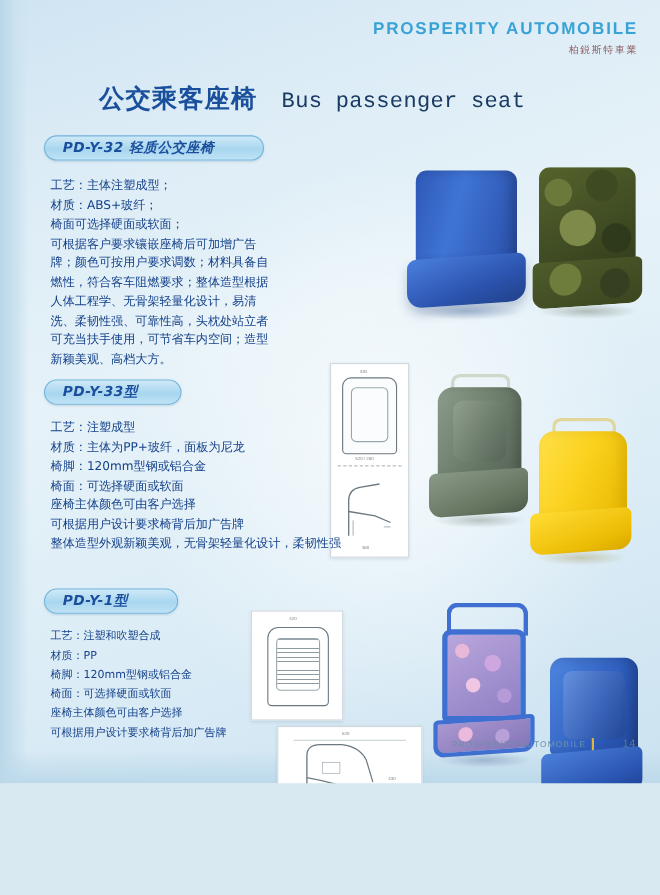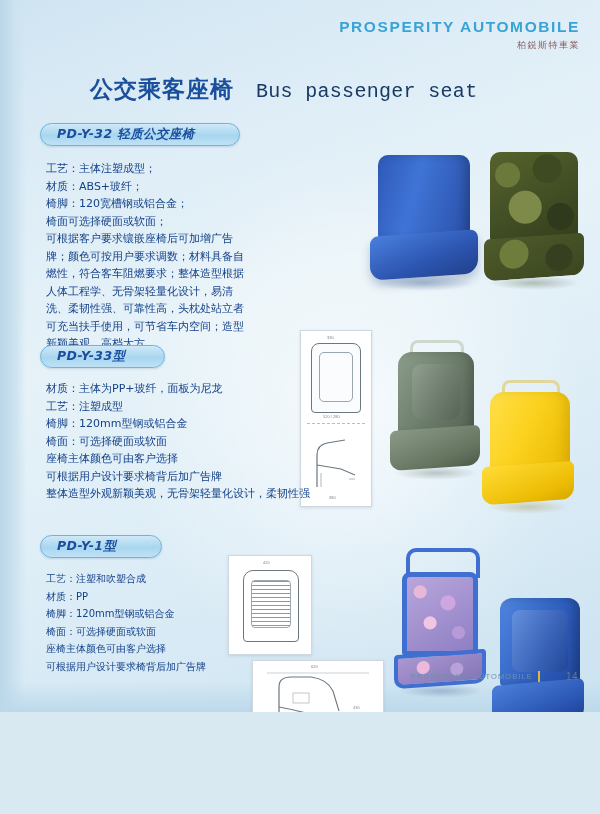--- a/index.html
+++ b/index.html
@@ -456,21 +456,20 @@
     <div class="title-en">Bus passenger seat</div>
   </div>
 
   <div class="pill" id="pill-32">
     <span>PD-Y-32 轻质公交座椅</span>
   </div>
 
   <div class="spec" id="spec-32">
     <div class="line">工艺：主体注塑成型；</div>
     <div class="line">材质：ABS+玻纤；</div>
-    <div class="line">椅脚：120宽槽钢或铝合金；</div>
     <div class="line">椅面可选择硬面或软面；</div>
     <div class="line">可根据客户要求镶嵌座椅后可加增广告牌；颜色可按用户要求调数；材料具备自燃性，符合客车阻燃要求；整体造型根据人体工程学、无骨架轻量化设计，易清洗、柔韧性强、可靠性高，头枕处站立者可充当扶手使用，可节省车内空间；造型新颖美观、高档大方。</div>
   </div>
 
   <div class="photo" id="seat32-blue">
     <div class="back"></div>
     <div class="seatpan"></div>
     <div class="shadow"></div>
   </div>
 
@@ -478,22 +477,22 @@
     <div class="back"></div>
     <div class="seatpan"></div>
     <div class="shadow"></div>
   </div>
 
   <div class="pill" id="pill-33">
     <span>PD-Y-33型</span>
   </div>
 
   <div class="spec" id="spec-33">
+    <div class="line">工艺：注塑成型</div>
     <div class="line">材质：主体为PP+玻纤，面板为尼龙</div>
-    <div class="line">工艺：注塑成型</div>
     <div class="line">椅脚：120mm型钢或铝合金</div>
     <div class="line">椅面：可选择硬面或软面</div>
     <div class="line">座椅主体颜色可由客户选择</div>
     <div class="line">可根据用户设计要求椅背后加广告牌</div>
     <div class="line">整体造型外观新颖美观，无骨架轻量化设计，柔韧性强</div>
   </div>
 
   <div class="photo" id="draw33">
     <div class="dim dim-top">330</div>
     <div class="d-top"></div>

